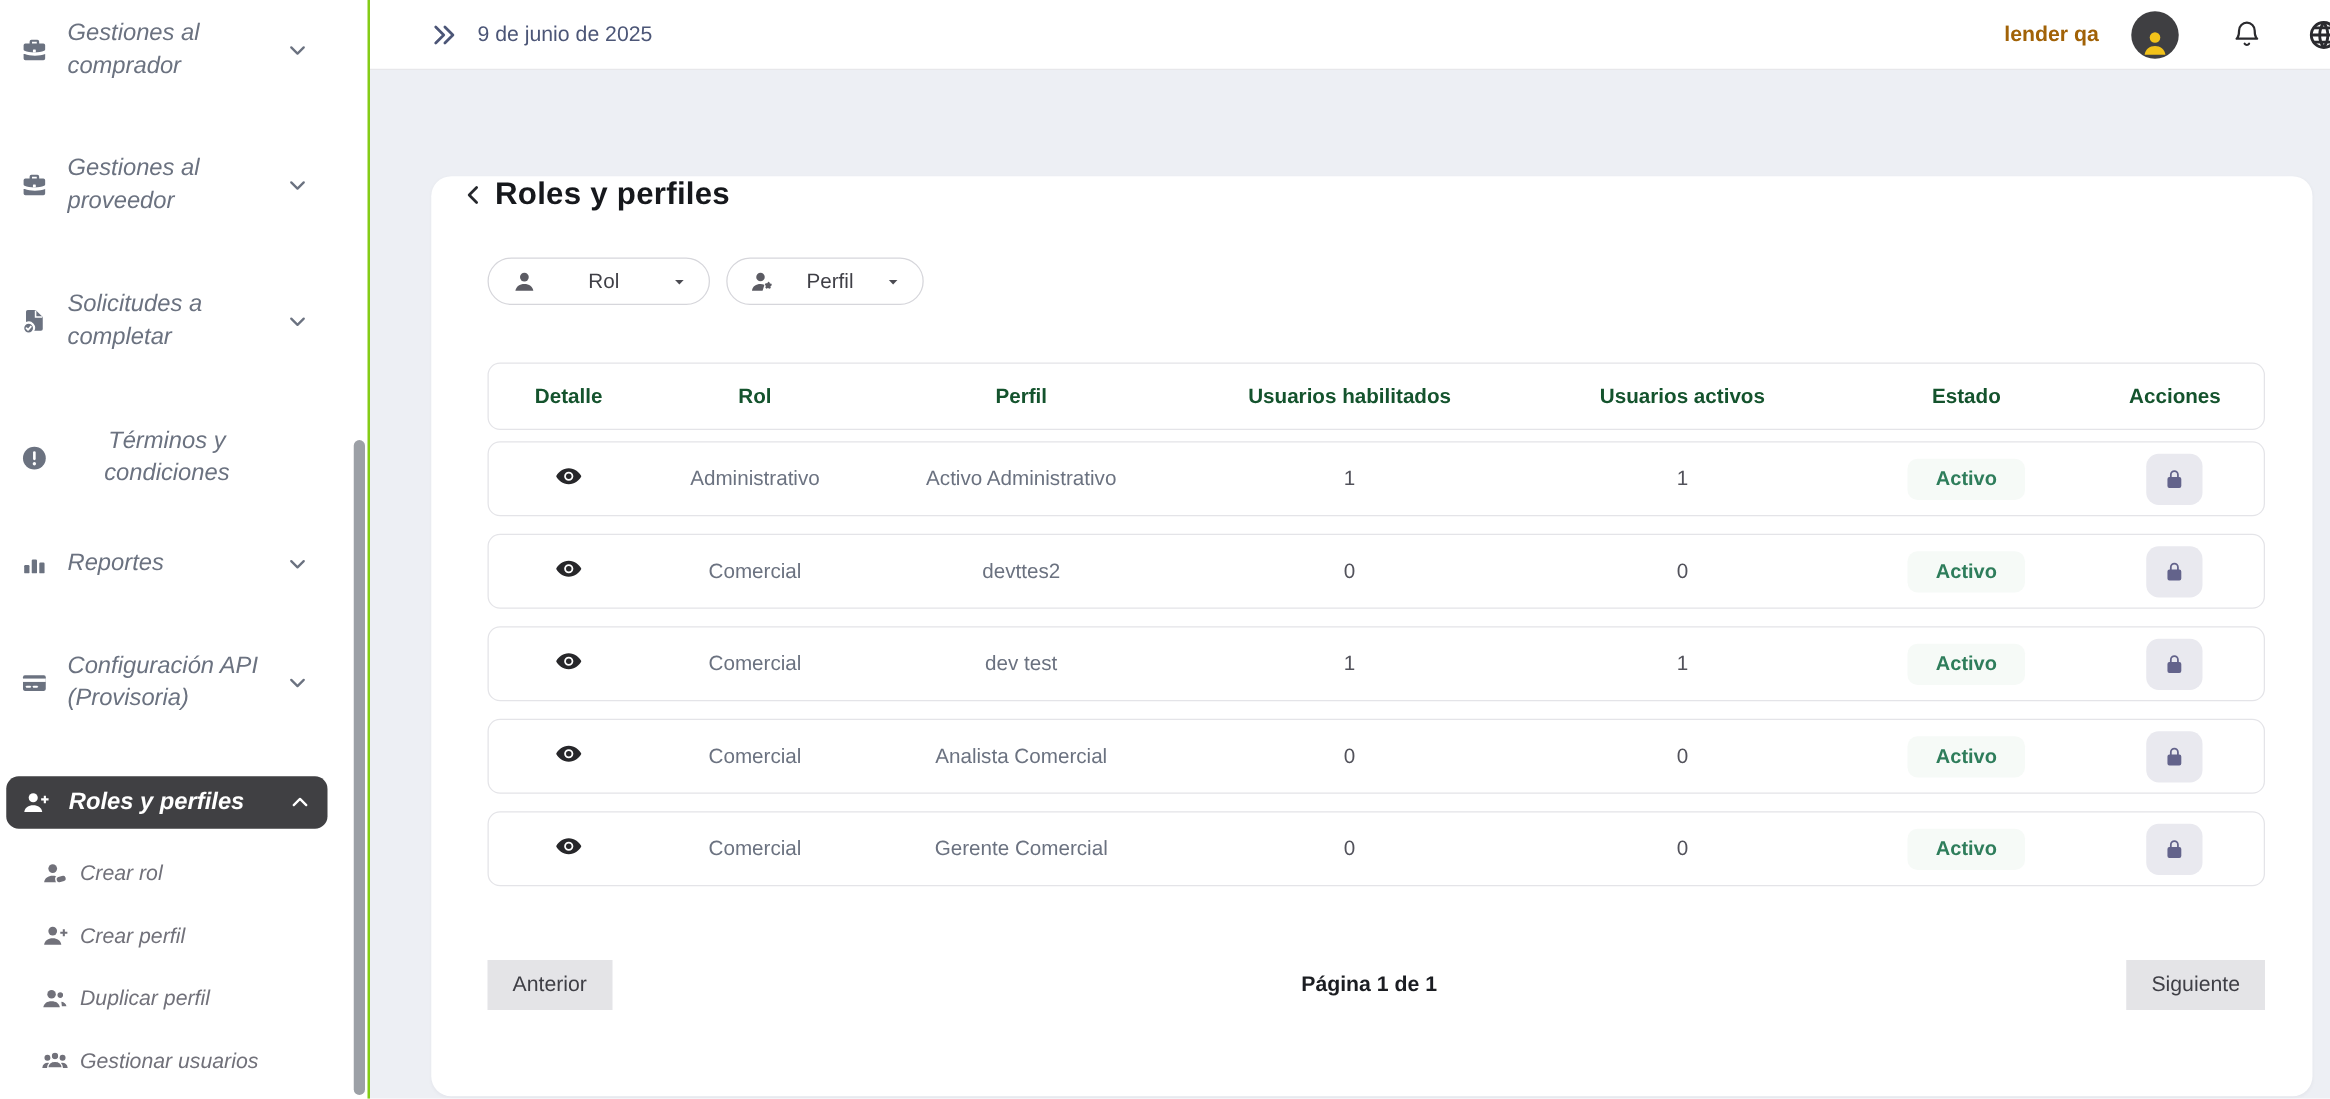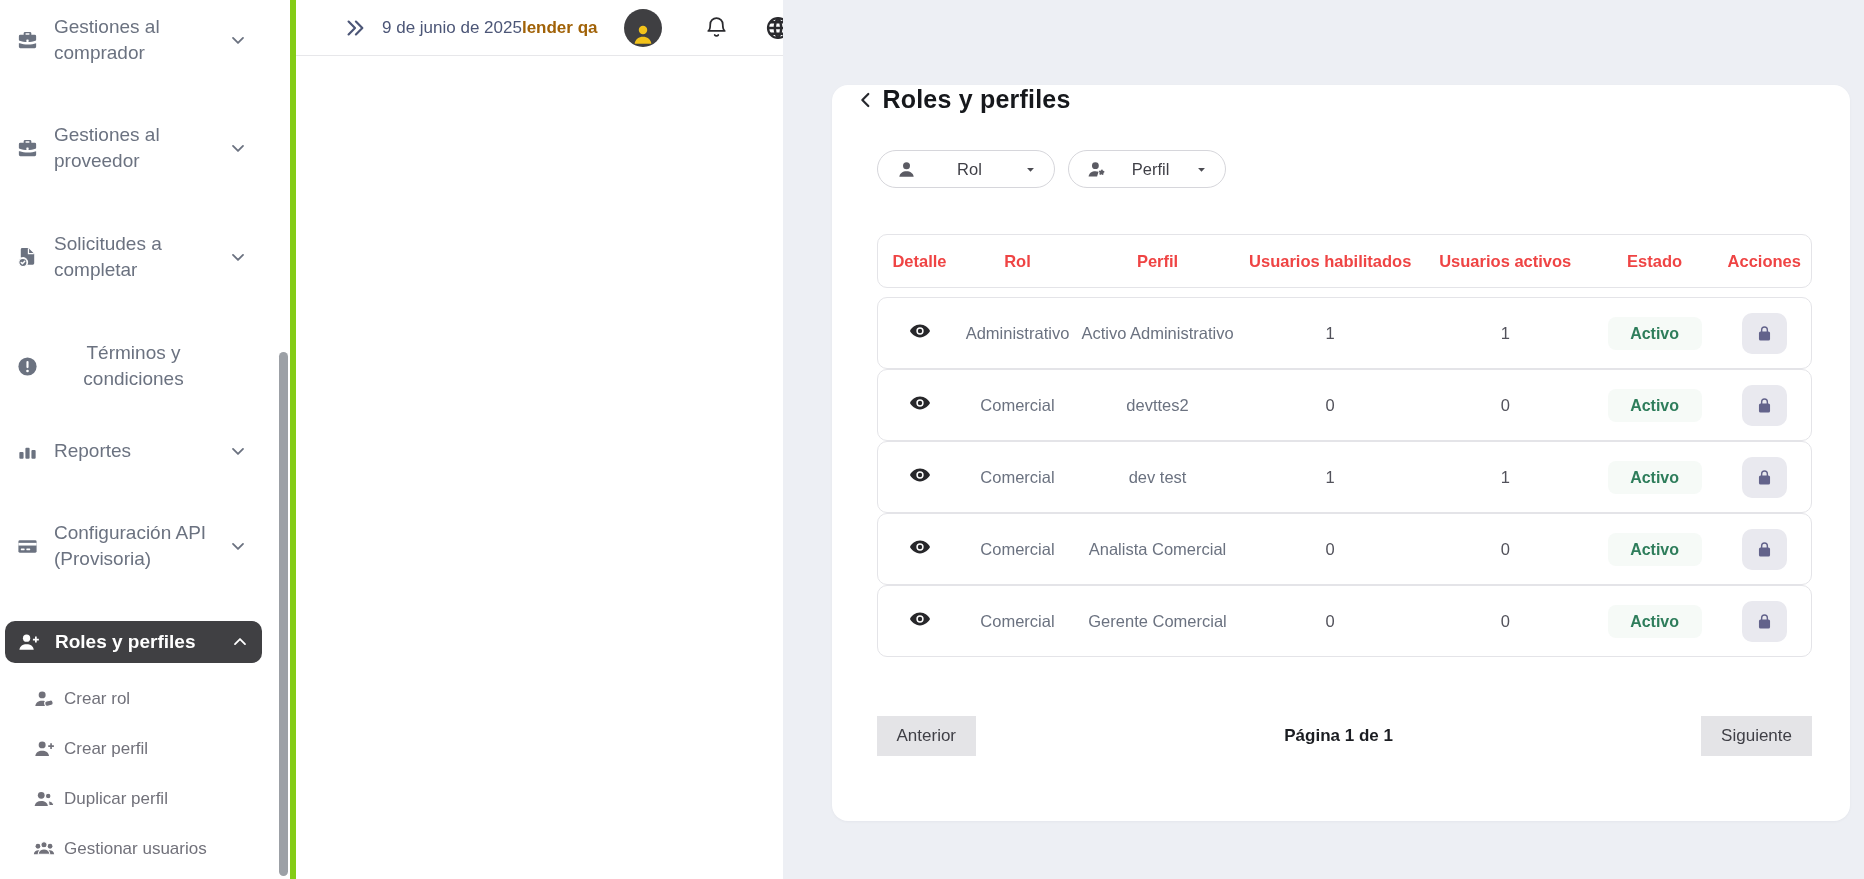--- a/index.html
+++ b/index.html
@@ -2,21 +2,21 @@
 <html><head>
 <meta charset="utf-8">
 <style>
   * { margin:0; padding:0; box-sizing:border-box; }
   html,body { width:1864px; height:879px; overflow:hidden; background:#fff;
     font-family:"Liberation Sans","DejaVu Sans",sans-serif; }
   .app { display:flex; width:1864px; height:879px; }
 
   
   .sidebar { width:296px; flex-shrink:0; background:#fff; position:relative;
-    border-right:6px solid #84cc16; }
+    border-right:2px solid #84cc16;font-style:italic; }
   .nav { padding-top:14px; }
   .nav-item { width:252px; margin-left:6px; padding:0 10px 0 10px;
     display:flex; align-items:center; gap:15px; color:#6b7280; cursor:pointer; }
   .nav-item .nav-icon { width:23px; height:23px; flex-shrink:0; display:flex; }
   .nav-item .nav-icon svg { width:100%; height:100%; }
   .nav-label { flex:1; font-size:19px; line-height:26px; max-width:170px; }
   .nav-chev { width:20px; height:20px; flex-shrink:0; display:flex; color:#6b7280; }
   .nav-chev svg { width:100%; height:100%; }
   .mt-i1 { margin-top:0; }
   .mt-i2 { margin-top:56px; }
@@ -29,21 +29,21 @@
   .nav-item.active .nav-label { color:#fff; font-weight:600; font-size:19px; }
   .nav-item.active .nav-chev { color:#fff; }
   .sub-item { display:flex; align-items:center; gap:9px; color:#71717a;
     padding-left:33px; height:28px; margin-top:22px; cursor:pointer; }
   .sub-item .nav-icon { width:22px; height:22px; }
   .sub-label { font-size:17px; }
   .sb-scroll { position:absolute; top:352px; right:2px; width:9px; height:524px;
     background:#9ca0a6; border-radius:5px; cursor:pointer; }
 
   
-  .main { flex:1; display:flex; min-width:0; }
+  .main { flex:1; display:flex; flex-direction:column; min-width:0; }
   .topbar { height:56px; background:#fff; border-bottom:1px solid #e7e7ea;
     display:flex; align-items:center; padding-left:48px; flex-shrink:0; }
   .expand-ic { width:22px; height:22px; color:#4c5677; cursor:pointer; display:flex; }
   .expand-ic svg { width:100%; height:100%; }
   .topbar-date { margin-left:16px; font-size:17px; color:#4c5677; font-weight:500; }
   .topbar-right { margin-left:auto; display:flex; align-items:center; }
   .username { font-size:17px; font-weight:600; color:#a16207; }
   .avatar { width:38px; height:38px; border-radius:50%; background:#3f3f42;
     margin-left:26px; display:flex; align-items:flex-end; justify-content:center;
     overflow:hidden; cursor:pointer; }
@@ -72,22 +72,22 @@
   .pill-icon svg { width:100%; height:100%; }
   .pill-label { flex:1; text-align:center; font-size:16.5px; color:#3f3f46; }
   .pill-caret { width:15px; height:15px; color:#4b4b52; display:flex; flex-shrink:0; }
   .pill-caret svg { width:100%; height:100%; }
 
   .table { margin-top:46px; }
   .trow { display:grid; grid-template-columns:9% 12% 18% 19% 18.5% 13.5% 10%;
     align-items:center; border:1px solid #e4e4e8; border-radius:10px; background:#fff; }
   .trow > div { text-align:center; }
   .thead { height:54px; margin-bottom:9px; }
-  .th { font-size:16.5px; font-weight:700; color:#ef4444; }
-  .tr { height:72px; }
+  .th { font-size:16.5px; font-weight:700; color:#14532d; }
+  .tr { height:60px; margin-bottom:14px; }
   .cell-text { font-size:16.5px; color:#6b7280; }
   .cell-num { font-size:16.5px; color:#52525b; font-weight:500; }
   .eye-btn { display:inline-flex; width:22px; height:22px; color:#27272a; cursor:pointer; }
   .eye-btn svg { width:100%; height:100%; }
   .badge { display:inline-block; width:94px; line-height:33px; background:#f6faf7;
     border-radius:8px; font-size:16px; font-weight:600; color:#2e7d5b; }
   .lock-btn { display:inline-flex; align-items:center; justify-content:center;
     width:45px; height:41px; background:#e9e9ef; border-radius:10px; border:none;
     cursor:pointer; }
   .lock-btn svg { width:19px; height:19px; color:#63638b; }

